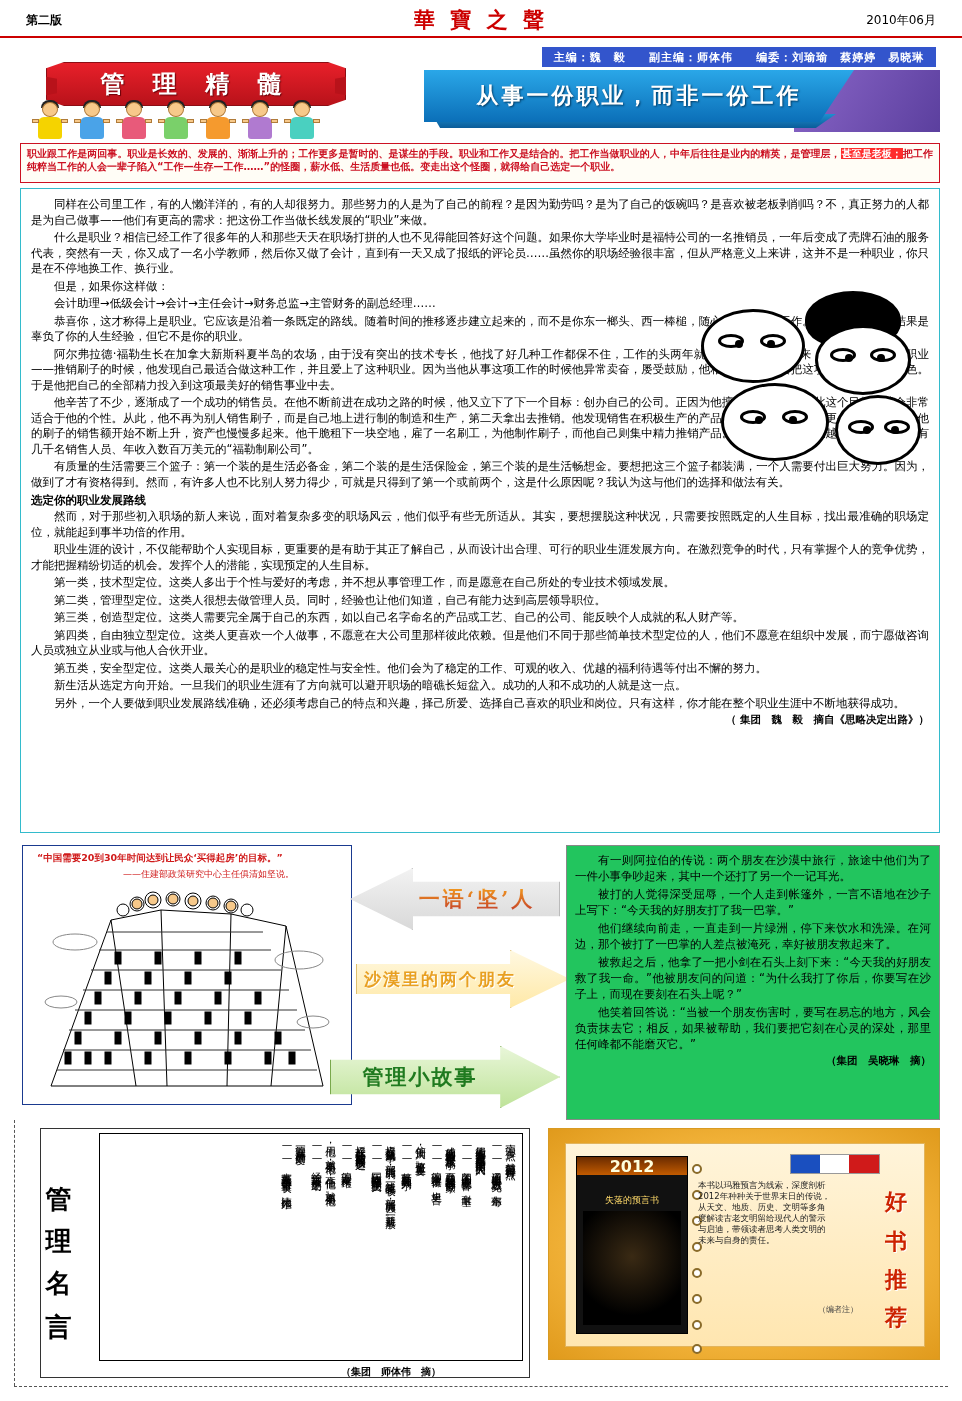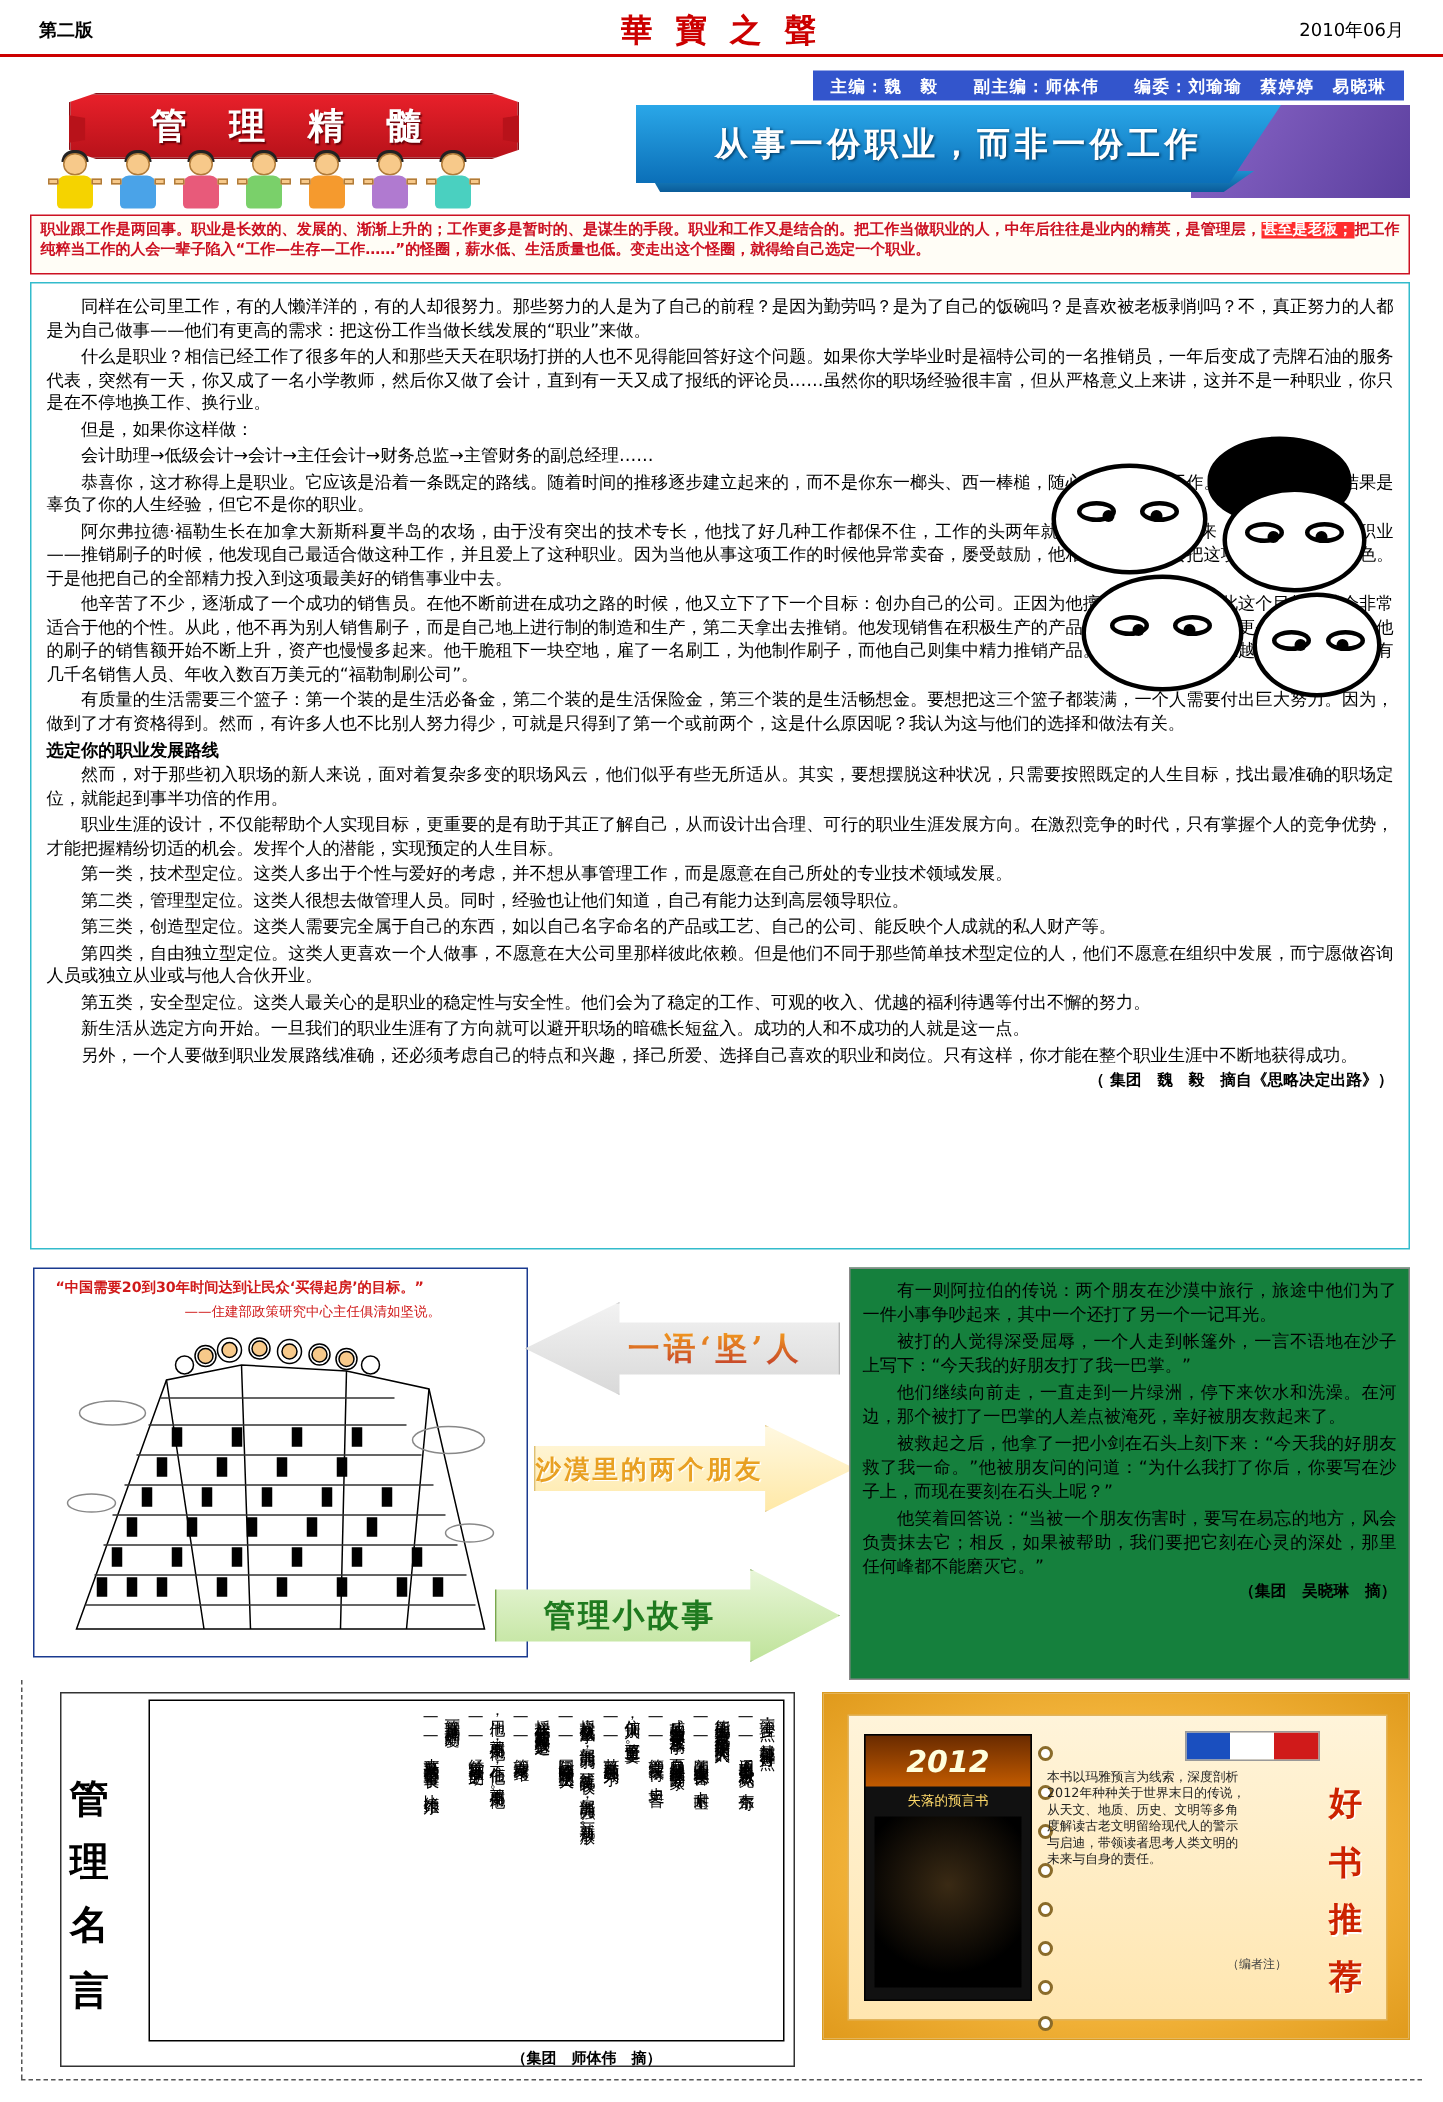--- a/index.html
+++ b/index.html
@@ -142,21 +142,21 @@
     font-size:21px; font-weight:bold; letter-spacing:3px; padding-left:44px;
     background:linear-gradient(#f7a41d,#c0392b);
     -webkit-background-clip:text; background-clip:text; color:transparent;
     font-family:"DejaVu Serif","Liberation Serif",serif;
   }
   .arrow-ylw {
     position:absolute; left:356px; top:950px; width:214px; height:58px;
     background:linear-gradient(#fff8e0,#ffe9a8);
     border:1px solid #e0c070;
     clip-path: polygon(0 24%, 72% 24%, 72% 0, 100% 50%, 72% 100%, 72% 76%, 0 76%);
-    display:flex; align-items:center; justify-content:flex-start;
+    display:flex; align-items:center; justify-content:center;
   }
   .arrow-ylw span {
     font-size:17px; font-weight:bold; letter-spacing:2px; padding-right:46px;
     color:#e8a022; font-family:"DejaVu Serif","Liberation Serif",serif;
     text-shadow:1px 1px 0 #fff;
   }
   .arrow-green {
     position:absolute; left:330px; top:1046px; width:230px; height:62px;
     background:linear-gradient(#e8f6d8,#bfe39a);
     border:1px solid #79a84c;
@@ -164,21 +164,21 @@
     display:flex; align-items:center; justify-content:center;
   }
   .arrow-green span {
     font-size:21px; font-weight:bold; letter-spacing:2px; padding-right:50px;
     color:#1f7a1f; font-family:"DejaVu Serif","Liberation Serif",serif;
   }
 
   
   .story {
     position:absolute; left:566px; top:845px; width:374px; height:275px;
-    border:1px solid #888; background:#15803d; padding:6px 8px;
+    border:1px solid #888; background:#22c55e; padding:6px 8px;
   }
   .story p { margin:0 0 2px 0; text-indent:2em; font-size:11.5px; line-height:16px; text-align:justify; }
   .story .sig { text-align:right; font-weight:bold; font-size:10.5px; }
 
   
   .quotes {
     position:absolute; left:40px; top:1128px; width:490px; height:250px;
     border:1px solid #333;
   }
   .q-title {
@@ -203,23 +203,23 @@
   
   .bookbox {
     position:absolute; left:548px; top:1128px; width:392px; height:232px;
     background:radial-gradient(ellipse at center,#ffd98a 0%,#f2b33a 60%,#e09a1c 100%);
     border:1px solid #d89a22;
   }
   .book-inner { position:absolute; left:16px; top:14px; width:360px; height:204px;
     background:linear-gradient(#fff4da,#ffe6b0); border:1px solid #e2b45c; }
   .bk-left { position:absolute; left:10px; top:12px; width:112px; height:178px;
     background:#111; border:1px solid #000; overflow:hidden; }
-  .bk-cover-t { position:absolute; left:0; top:0; width:100%; height:34px;
-    background:linear-gradient(#6a2b00,#c25b00); color:#ffd; font-size:20px;
-    display:flex; align-items:center; justify-content:center; font-weight:bold;font-style:italic; }
+  .bk-cover-t { position:absolute; left:0; top:0; width:100%; height:18px;
+    background:linear-gradient(#6a2b00,#c25b00); color:#ffd; font-size:16px;
+    display:flex; align-items:center; justify-content:center; font-weight:bold; }
   .bk-cover-s { position:absolute; left:0; top:34px; width:100%; height:18px;
     color:#ffda6a; font-size:9px; display:flex; align-items:center; justify-content:center; }
   .bk-art { position:absolute; left:6px; top:54px; right:6px; bottom:8px;
     background:radial-gradient(circle at 50% 40%,#3a2a14,#000 70%); }
   .bk-right { position:absolute; left:132px; top:10px; width:216px; height:182px; }
   .bk-flag { position:absolute; left:92px; top:0; width:90px; height:20px;
     background:linear-gradient(90deg,#1a4fbf 33%,#ffffff 33% 66%,#d01a1a 66%); border:1px solid #999; }
   .bk-lines { position:absolute; left:0; top:26px; width:206px; font-size:8.5px; line-height:11px; color:#222; }
   .bk-stamp { position:absolute; left:120px; top:150px; font-size:8px; color:#444; }
   .notebook-rings { position:absolute; left:126px; top:14px; width:10px; height:204px; }

